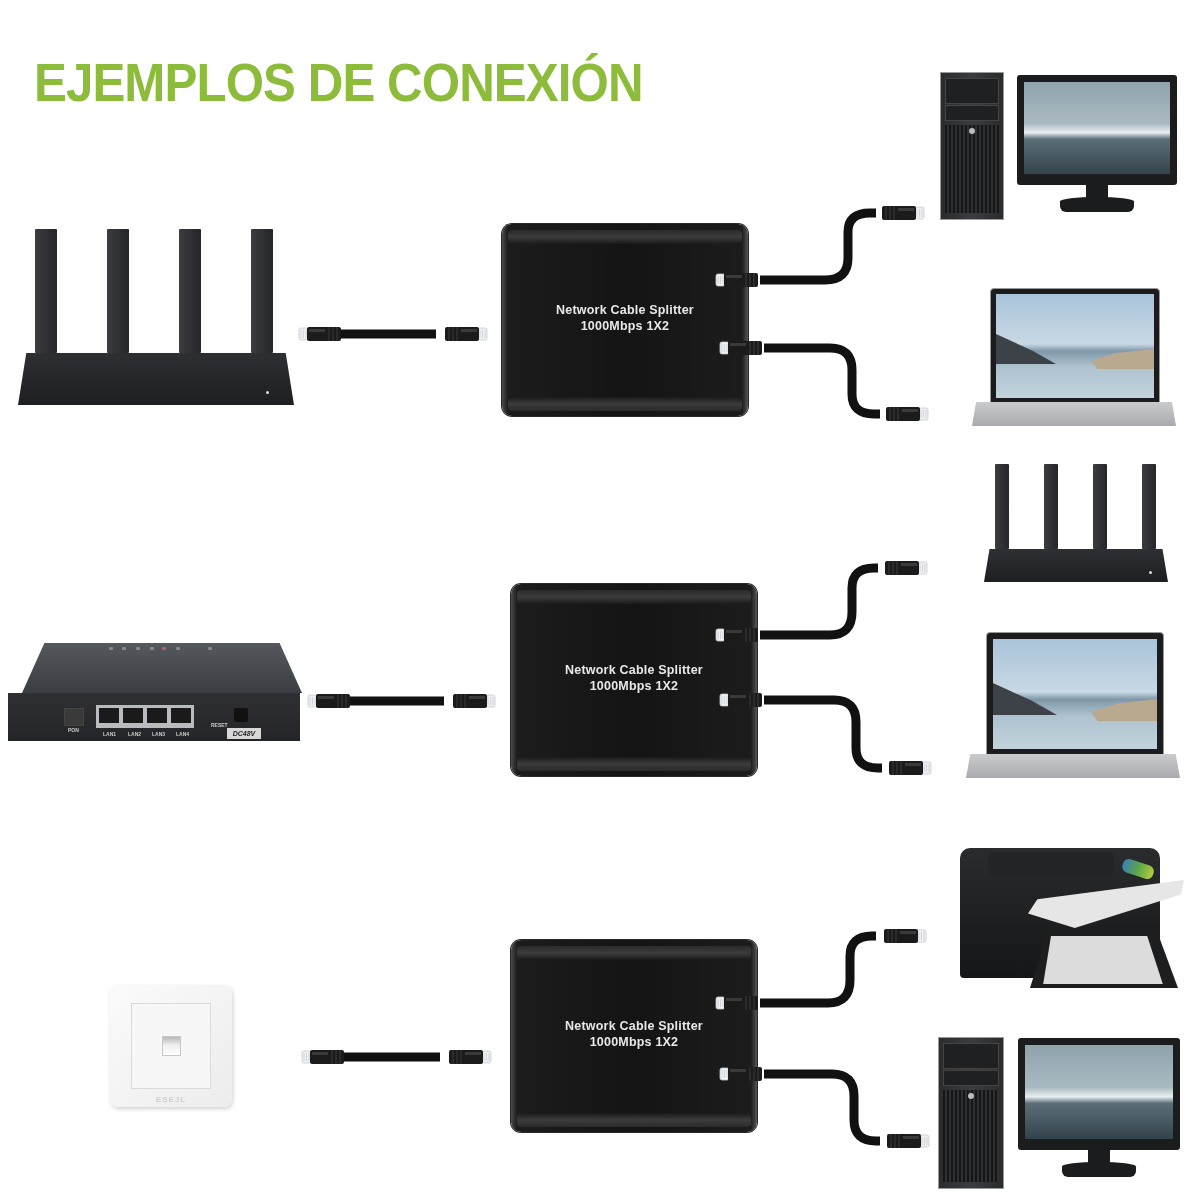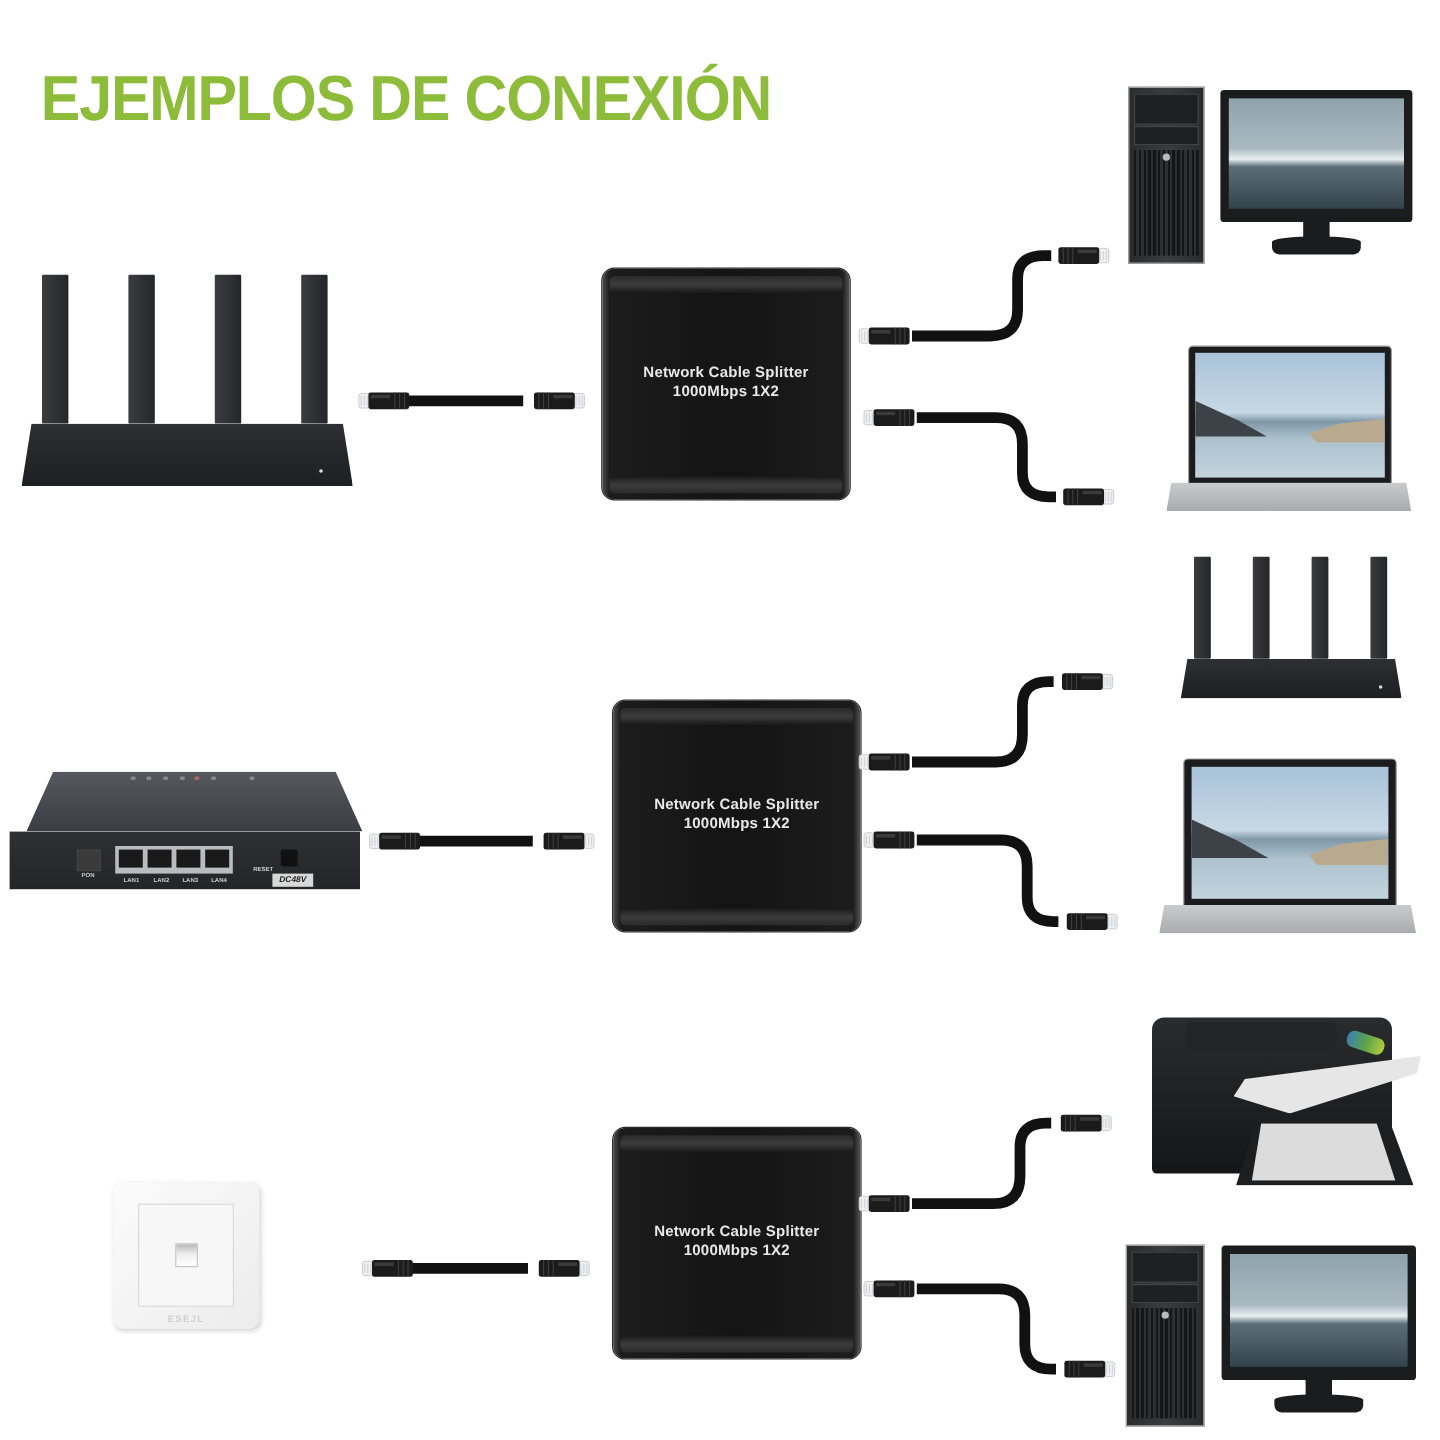--- a/index.html
+++ b/index.html
@@ -13,20 +13,21 @@
   }
   .abs { position: absolute; }
   svg { display: block; overflow: visible; }
 
   
   .splitter {
     position: absolute; width: 206px; height: 192px;
     background: linear-gradient(90deg, #4b4b4b 0px, #1c1c1c 6px, #141414 50%, #1c1c1c calc(100% - 6px), #555 100%);
     border-radius: 10px;
     box-shadow: 0 0 0 1px #2a2a2a;
+    padding-left: 40px;
   }
   .splitter::before {
     content: ""; position: absolute; left: 6px; right: 6px; top: 6px; height: 14px;
     background: linear-gradient(180deg, #2a2a2a, #3c3c3c 50%, #1a1a1a);
     border-radius: 4px;
   }
   .splitter::after {
     content: ""; position: absolute; left: 6px; right: 6px; bottom: 5px; height: 14px;
     background: linear-gradient(180deg, #1a1a1a, #3c3c3c 50%, #2a2a2a);
     border-radius: 4px;
@@ -59,21 +60,21 @@
   .onu-port-group { position: absolute; left: 96px; top: 705px; width: 98px; height: 23px; background: #b8bcc0; }
   .onu-port { position: absolute; top: 3px; width: 20px; height: 15px; background: #1a1a1a; }
   .onu-small { position: absolute; font-size: 5px; color: #ccc; font-weight: bold; }
   .onu-dc { position: absolute; left: 227px; top: 728px; width: 34px; height: 11px; background: #d8d8d8; font-size: 7px; font-weight: bold; font-style: italic; color: #222; text-align: center; line-height: 11px; }
   .onu-jack { position: absolute; left: 234px; top: 708px; width: 14px; height: 14px; background: #111; border-radius: 2px; }
   .onu-pon { position: absolute; left: 64px; top: 708px; width: 18px; height: 16px; background: #3a3a3a; border: 1px solid #444; }
   .onu-led { position: absolute; width: 4px; height: 3px; background: #888; border-radius: 1px; }
 
   
   .wallplate {
-    position: absolute; left: 94px; top: 985px; width: 122px; height: 122px;
+    position: absolute; left: 110px; top: 985px; width: 122px; height: 122px;
     background: linear-gradient(135deg, #fbfbfb, #ececec);
     border-radius: 8px; box-shadow: 1px 2px 4px rgba(0,0,0,0.18);
   }
   .wallplate-inner {
     position: absolute; left: 21px; top: 18px; width: 78px; height: 84px;
     border: 1px solid #dadada; background: #f7f7f7;
   }
   .wallplate-port {
     position: absolute; left: 30px; top: 32px; width: 17px; height: 18px;
     background: linear-gradient(180deg, #b8b8b8, #eee 45%, #fff);

